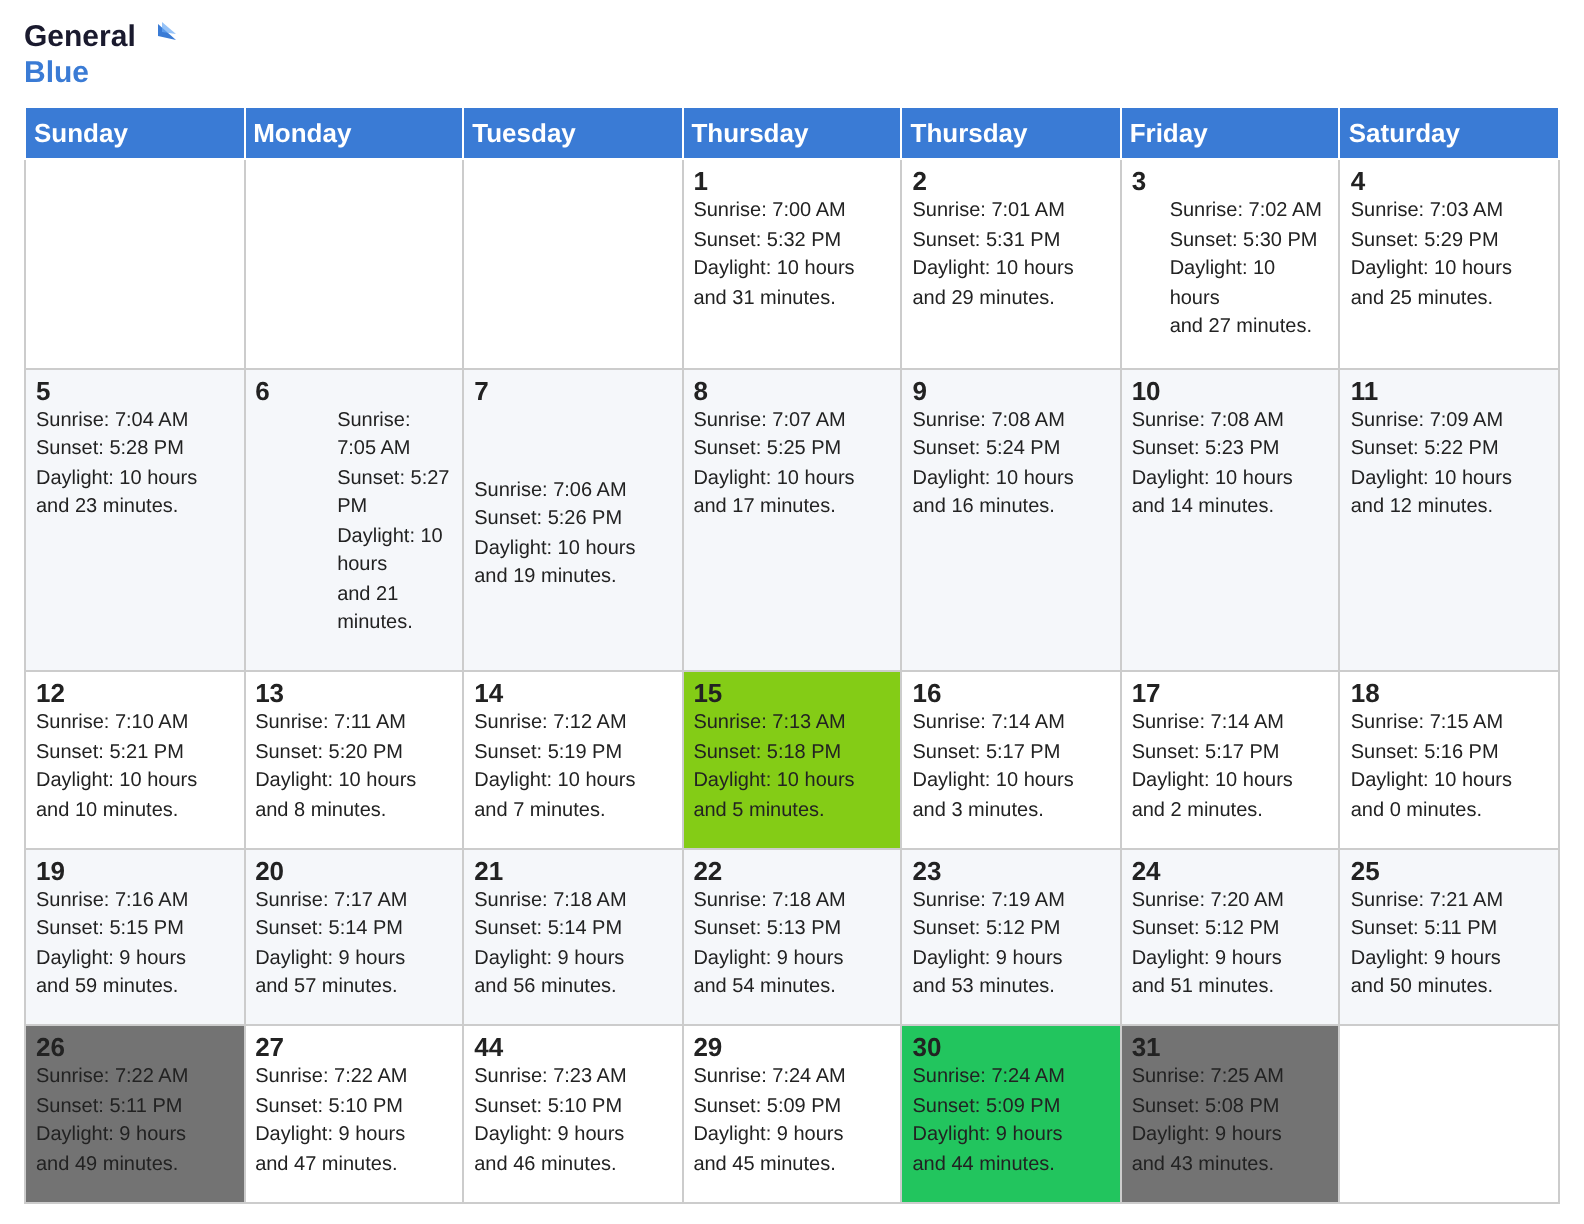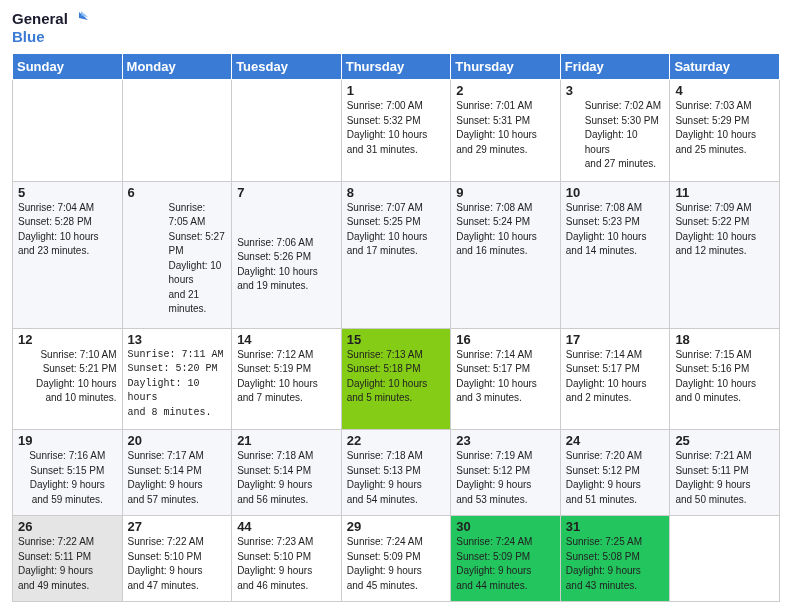--- a/index.html
+++ b/index.html
@@ -200,28 +200,28 @@
             <span class="day-num">11</span>
             <div class="day-info" style="white-space: pre-line;">Sunrise: 7:09 AM
 Sunset: 5:22 PM
 Daylight: 10 hours
 and 12 minutes.</div>
           </td>
         </tr>
         <tr style="background: rgb(255, 255, 255);">
           <td style="background: rgb(255, 255, 255);">
             <span class="day-num">12</span>
-            <div class="day-info" style="white-space: pre-line; text-align: right;">Sunrise: 7:10 AM
+            <div class="day-info" style="white-space: pre-line;">Sunrise: 7:10 AM
 Sunset: 5:21 PM
 Daylight: 10 hours
 and 10 minutes.</div>
           </td>
           <td style="background: rgb(255, 255, 255);">
             <span class="day-num">13</span>
-            <div class="day-info" style="white-space: pre-line; font-family: Liberation Mono, monospace;">Sunrise: 7:11 AM
+            <div class="day-info" style="white-space: pre-line;">Sunrise: 7:11 AM
 Sunset: 5:20 PM
 Daylight: 10 hours
 and 8 minutes.</div>
           </td>
           <td style="background: rgb(255, 255, 255);">
             <span class="day-num">14</span>
             <div class="day-info" style="white-space: pre-line;">Sunrise: 7:12 AM
 Sunset: 5:19 PM
 Daylight: 10 hours
 and 7 minutes.</div>
@@ -251,21 +251,21 @@
             <span class="day-num">18</span>
             <div class="day-info" style="white-space: pre-line;">Sunrise: 7:15 AM
 Sunset: 5:16 PM
 Daylight: 10 hours
 and 0 minutes.</div>
           </td>
         </tr>
         <tr style="background: rgb(245, 247, 250);">
           <td style="background: rgb(245, 247, 250);">
             <span class="day-num">19</span>
-            <div class="day-info" style="white-space: pre-line; text-align: center;">Sunrise: 7:16 AM
+            <div class="day-info" style="white-space: pre-line;">Sunrise: 7:16 AM
 Sunset: 5:15 PM
 Daylight: 9 hours
 and 59 minutes.</div>
           </td>
           <td style="background: rgb(245, 247, 250);">
             <span class="day-num">20</span>
             <div class="day-info" style="white-space: pre-line;">Sunrise: 7:17 AM
 Sunset: 5:14 PM
 Daylight: 9 hours
 and 57 minutes.</div>
@@ -300,21 +300,21 @@
           </td>
           <td style="background: rgb(245, 247, 250);">
             <span class="day-num">25</span>
             <div class="day-info" style="white-space: pre-line;">Sunrise: 7:21 AM
 Sunset: 5:11 PM
 Daylight: 9 hours
 and 50 minutes.</div>
           </td>
         </tr>
         <tr style="background: rgb(255, 255, 255);">
-          <td style="background: #e5e5e5;">
+          <td style="background: #737373;">
             <span class="day-num">26</span>
             <div class="day-info" style="white-space: pre-line;">Sunrise: 7:22 AM
 Sunset: 5:11 PM
 Daylight: 9 hours
 and 49 minutes.</div>
           </td>
           <td style="background: rgb(255, 255, 255);">
             <span class="day-num">27</span>
             <div class="day-info" style="white-space: pre-line;">Sunrise: 7:22 AM
 Sunset: 5:10 PM
@@ -335,21 +335,21 @@
 Daylight: 9 hours
 and 45 minutes.</div>
           </td>
           <td style="background: #22c55e;">
             <span class="day-num">30</span>
             <div class="day-info" style="white-space: pre-line;">Sunrise: 7:24 AM
 Sunset: 5:09 PM
 Daylight: 9 hours
 and 44 minutes.</div>
           </td>
-          <td style="background: #22c55e;">
+          <td style="background: #737373;">
             <span class="day-num">31</span>
             <div class="day-info" style="white-space: pre-line;">Sunrise: 7:25 AM
 Sunset: 5:08 PM
 Daylight: 9 hours
 and 43 minutes.</div>
           </td>
           <td style="background: rgb(255, 255, 255);"></td>
         </tr>
       </tbody>
   </table>

